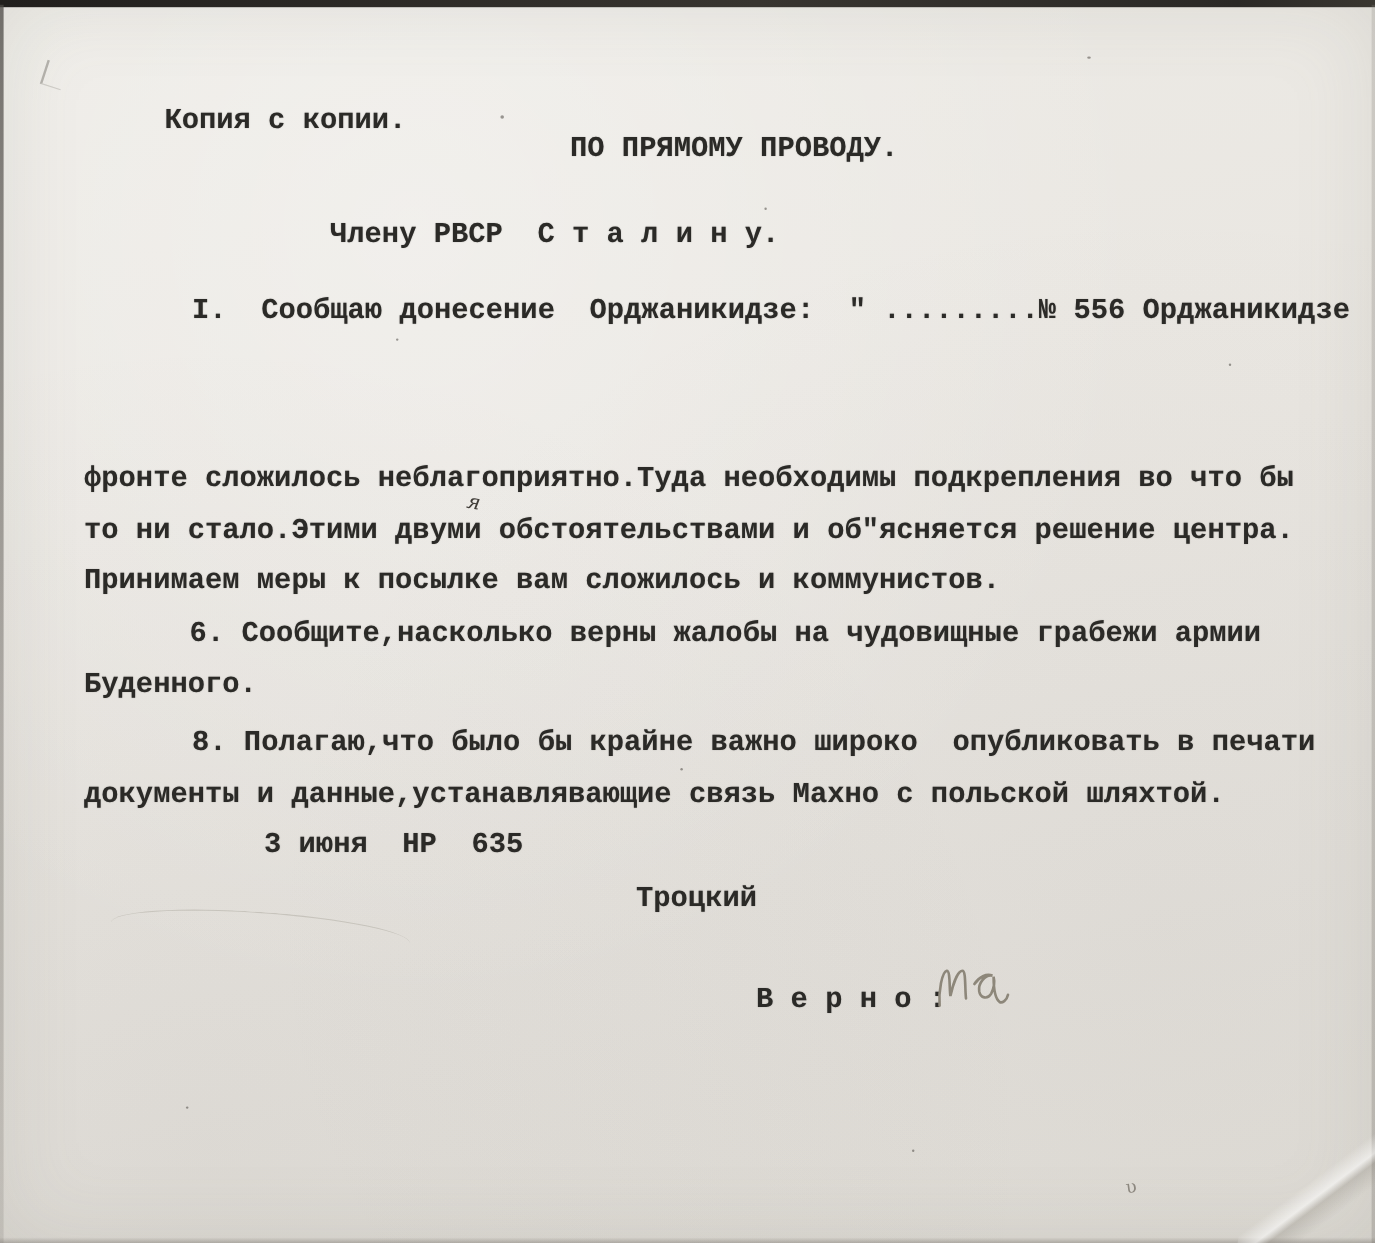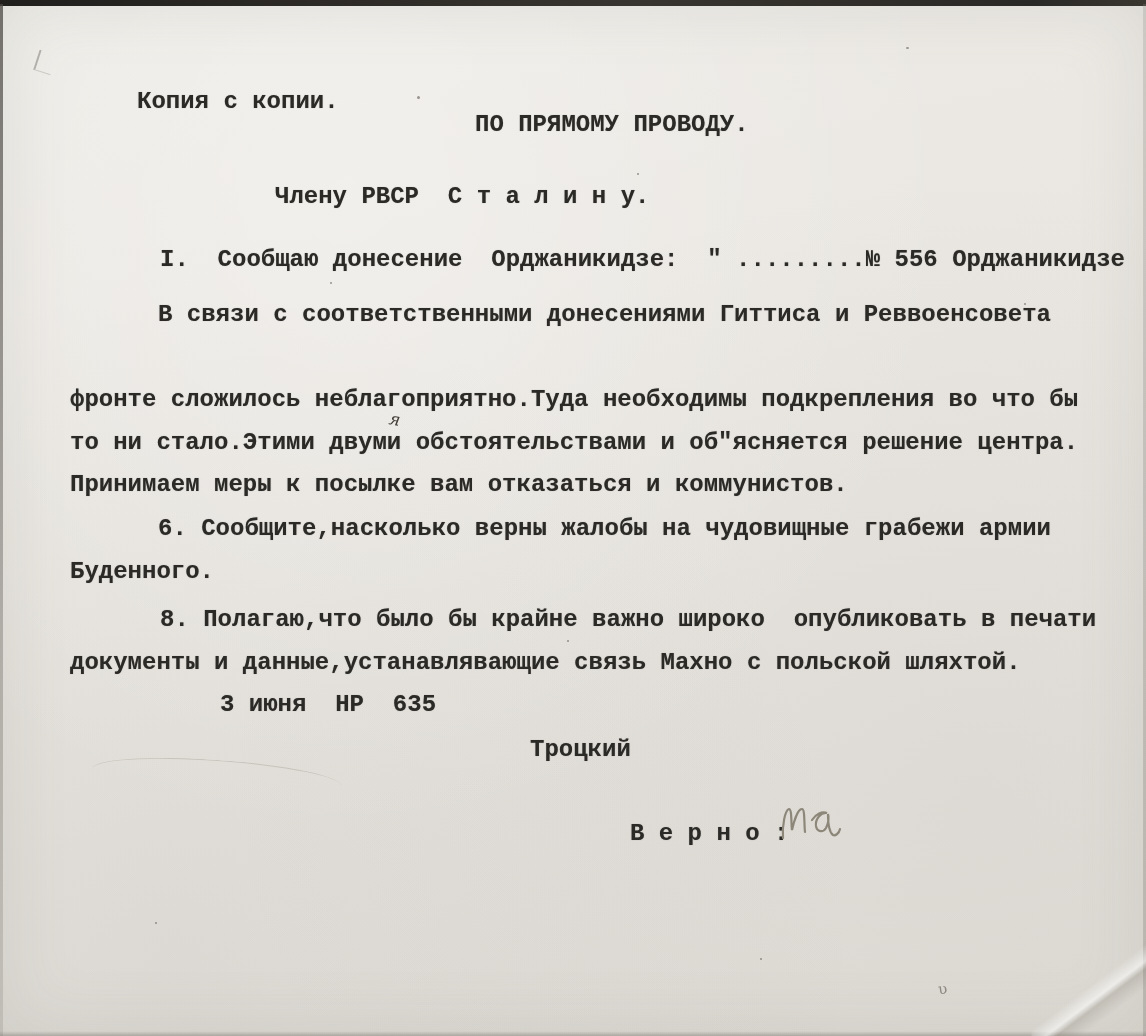--- a/index.html
+++ b/index.html
@@ -91,26 +91,25 @@
   <div class="scan-bottom-edge"></div>
 
   <div class="line" style="left:137px;top:87px">Копия с копии.</div>
 
   <div class="line" style="left:475px;top:110px">ПО ПРЯМОМУ ПРОВОДУ.</div>
 
   <div class="line" style="left:275px;top:182px">Члену РВСР  С т а л и н у.</div>
 
   <div class="line" style="left:160px;top:245px">I.  Сообщаю донесение  Орджаникидзе:  " .........№ 556 Орджаникидзе</div>
 
-  <div class="line" style="left:158px;top:300px">В связи с соответственными донесениями Гиттиса и Реввоенсовета</div>
   <div class="line" style="left:70px;top:385px">фронте сложилось неблагоприятно.Туда необходимы подкрепления во что бы</div>
 
   <div class="line" style="left:70px;top:428px"><span>то ни стало.Этими двум</span><span class="corr-host"><span class="corr">я</span><span>и</span></span><span> обстоятельствами и об"ясняется решение центра.</span></div>
 
-  <div class="line" style="left:70px;top:470px">Принимаем меры к посылке вам отказаться и коммунистов.</div>
+  <div class="line" style="left:70px;top:470px">Принимаем меры к посылке вам сложилось и коммунистов.</div>
 
   <div class="line" style="left:158px;top:514px">6. Сообщите,насколько верны жалобы на чудовищные грабежи армии</div>
   <div class="line" style="left:70px;top:557px">Буденного.</div>
 
   <div class="line" style="left:160px;top:605px">8. Полагаю,что было бы крайне важно широко  опубликовать в печати</div>
   <div class="line" style="left:70px;top:648px">документы и данные,устанавлявающие связь Махно с польской шляхтой.</div>
 
   <div class="line" style="left:220px;top:690px">3 июня  НР  635</div>
 
   <div class="line" style="left:530px;top:735px">Троцкий</div>

